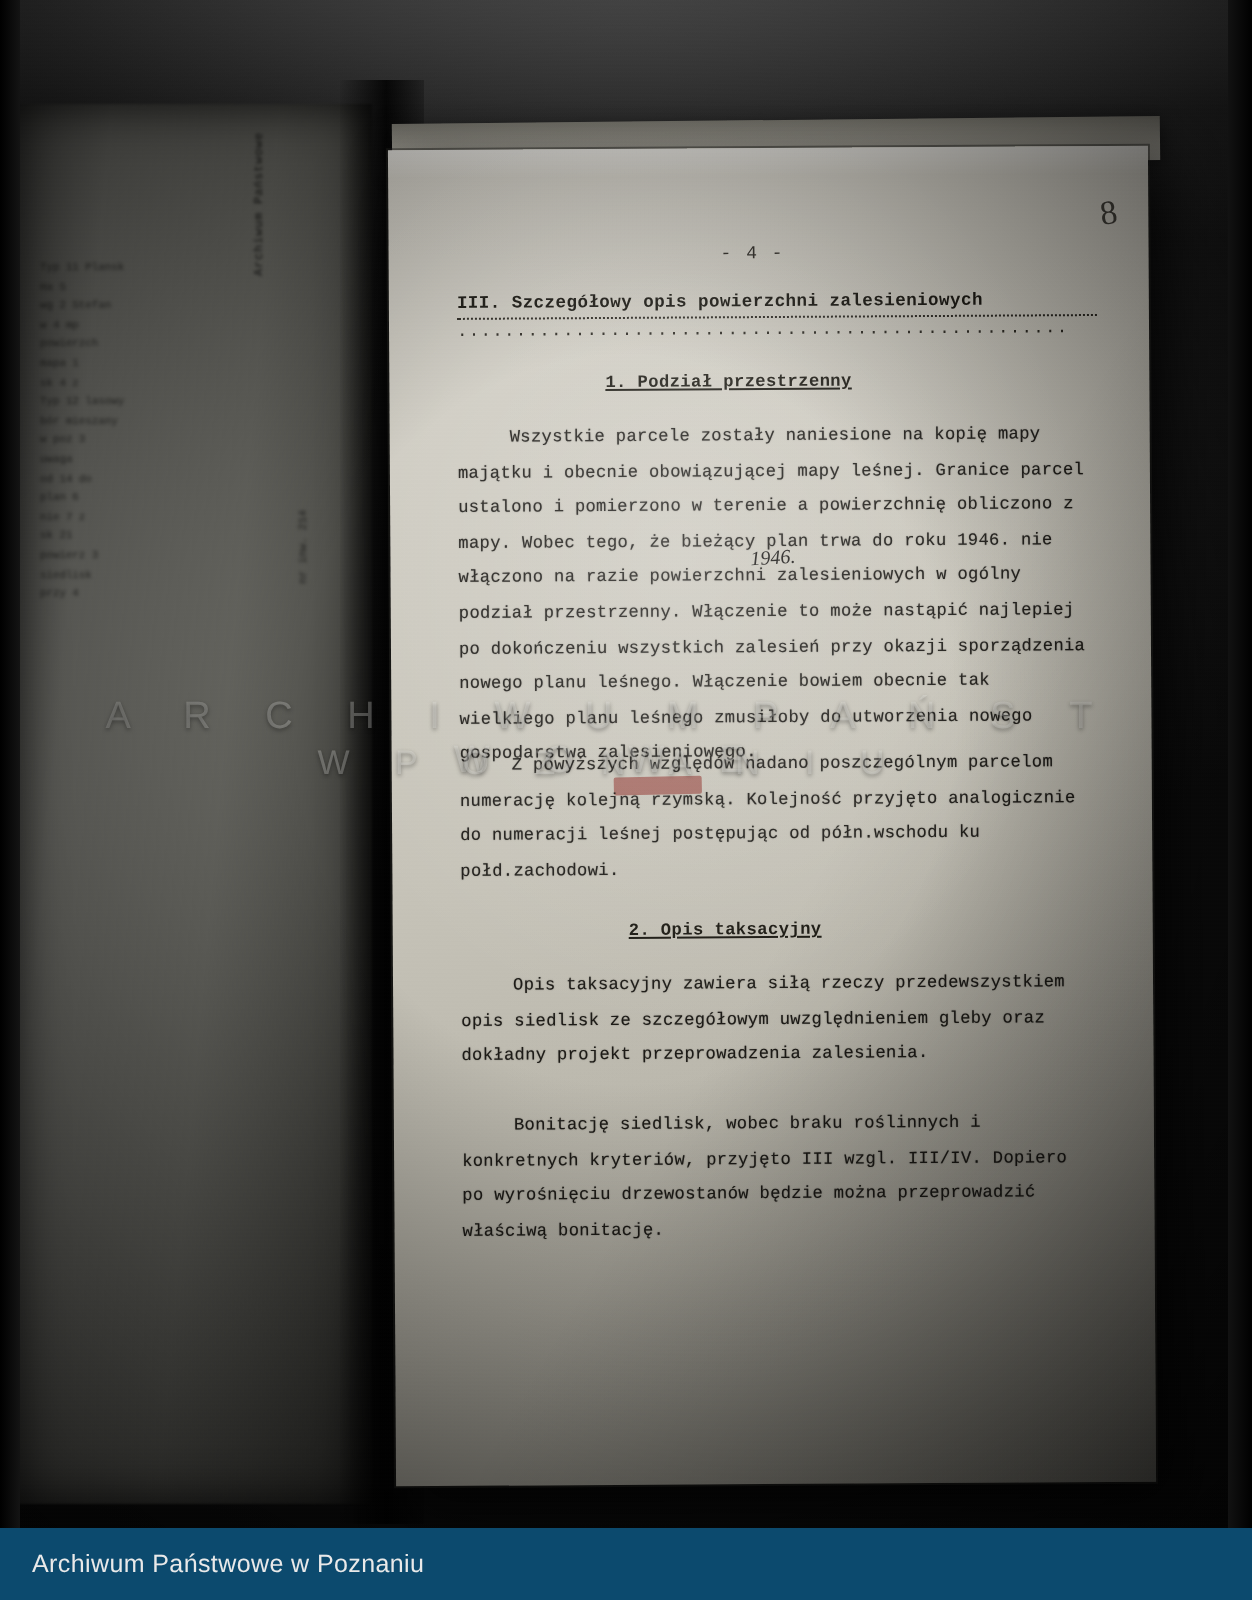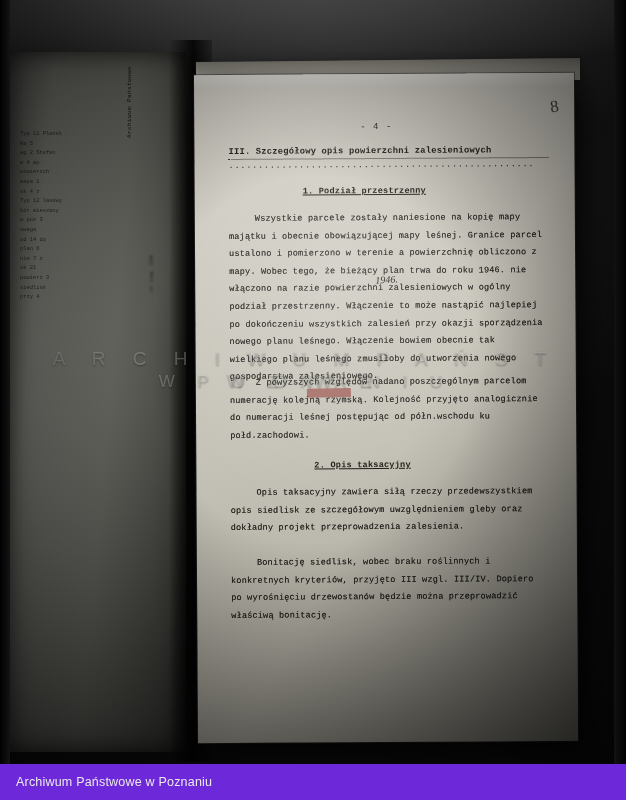--- a/index.html
+++ b/index.html
@@ -246,21 +246,21 @@
   }
   .film-right {
     position: absolute;
     right: 0; top: 0; width: 12px; height: 800px;
     background: linear-gradient(270deg, #000 0%, #121212 100%);
   }
   .caption-bar {
     position: absolute;
     left: 0; bottom: 0;
     width: 626px; height: 36px;
-    background: #6d28d9;
+    background: #0c4a6e;
     display: flex;
     align-items: center;
   }
   .caption-text {
     color: #e9e9e9;
     font-size: 12.5px;
     padding-left: 16px;
     letter-spacing: 0.2px;
   }
   .noise {

